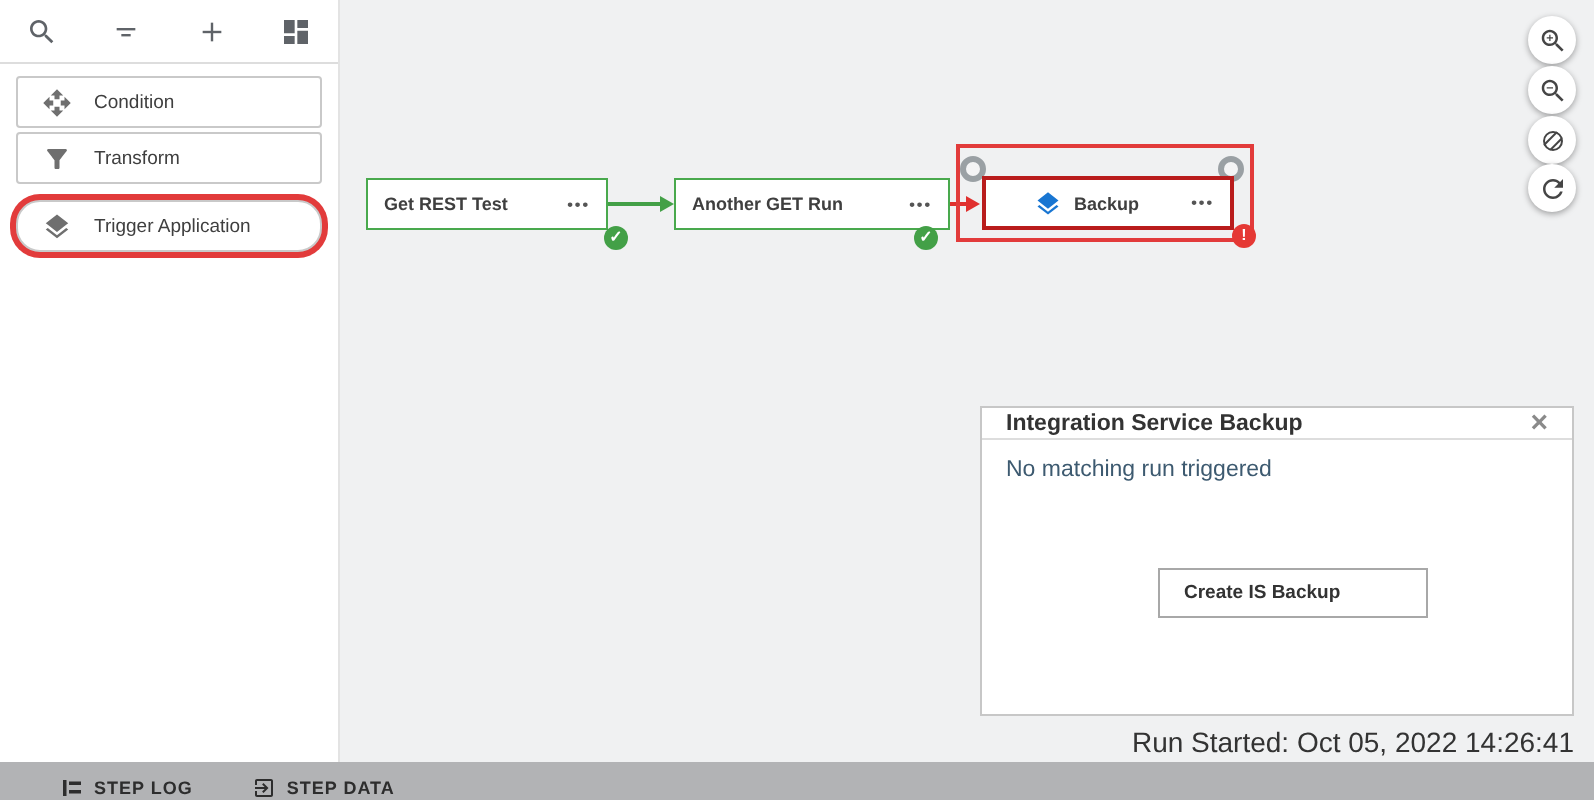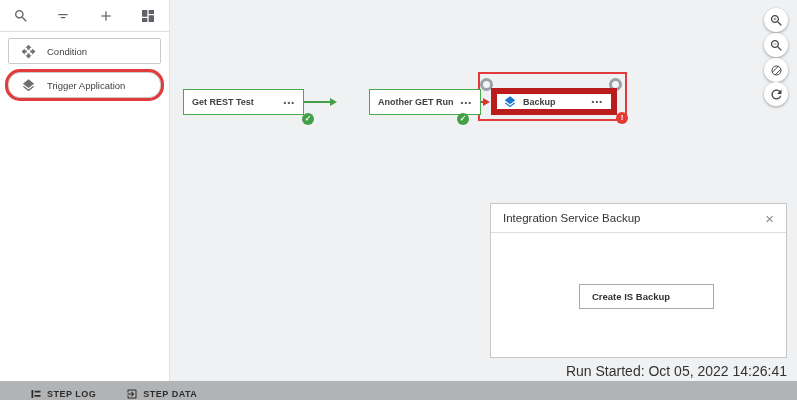--- a/index.html
+++ b/index.html
@@ -32,21 +32,21 @@
   .palette-item .plabel { font-size:9.5px; color:#3f3f3f; }
   .palette-item.hl { box-shadow:0 0 0 3px #e23b3b; margin:6px 0 3px;border-radius:12px; }
 
   
   .node {
     position:absolute; height:26px; background:#fff;
     display:flex; align-items:center; justify-content:space-between;
     padding:0 8px; font-size:9px; font-weight:bold; color:#3f3f3f; cursor:pointer;
   }
   .node-green { border:1px solid #49a94d; }
-  .node-blue  { border:6px solid #b91c1c; height:27px; padding:0 8px 0 6px; }
+  .node-blue  { border:2px solid #b91c1c; height:27px; padding:0 8px 0 24px; }
   .node-left { display:flex; align-items:center; gap:6px; }
   .node-blue svg { width:14px; height:14px; fill:#1976d2; }
   .menu-dots { font-size:8px; letter-spacing:1px; color:#555; cursor:pointer; }
 
   .badge {
     position:absolute; width:12px; height:12px; border-radius:50%;
     display:flex; align-items:center; justify-content:center;
     color:#fff; font-size:8px; font-weight:bold; line-height:1;
   }
   .badge-ok  { background:#43a047; }
@@ -72,23 +72,23 @@
     display:flex; align-items:center; justify-content:center; cursor:pointer;
   }
   .circle-btn svg { width:15px; height:15px; fill:#454545; }
 
   
   .panel {
     position:absolute; left:490px; top:203px; width:297px; height:155px;
     background:#fff; border:1px solid #c7c7c7;
   }
   .panel-header {
-    height:29px; border-bottom:1px solid #ddd; padding:0 12px;
+    height:16px; border-bottom:1px solid #ddd; padding:0 12px;
     display:flex; align-items:center; justify-content:space-between;
-    font-size:11.5px; font-weight:normal; color:#333;
+    font-size:11.5px; font-weight:bold; color:#333;
   }
   .panel-close { font-size:15px; color:#8a8a8a; cursor:pointer; line-height:1; }
   .panel-body { padding:9px 12px; font-size:11.5px; color:#3d5a70; }
   .create-btn {
     position:absolute; left:88px; top:80px; width:135px; height:25px;
     background:#fff; border:1px solid #a8a8a8;
     font-family:"Liberation Sans",sans-serif;
     font-size:9.5px; font-weight:bold; color:#333;
     text-align:left; padding-left:12px; cursor:pointer;
   }
@@ -120,21 +120,21 @@
 <div class="handle" style="left:609px;top:78px;"></div>
 
 <div class="node node-green" style="left:183px;top:89px;width:121px;">
   <span>Get REST Test</span>
   <span class="menu-dots">•••</span>
 </div>
 <div class="badge badge-ok" style="left:302px;top:113px;">
   <span>✓</span>
 </div>
 
-<div class="node node-green" style="left:337px;top:89px;width:112px;margin-left:32px;">
+<div class="node node-green" style="left:337px;top:89px;width:138px;">
   <span>Another GET Run</span>
   <span class="menu-dots">•••</span>
 </div>
 <div class="badge badge-ok" style="left:457px;top:113px;">
   <span>✓</span>
 </div>
 
 <div class="node node-blue" style="left:491px;top:88px;width:126px;">
   <span class="node-left">
     <span style="display:flex;">
@@ -186,20 +186,21 @@
         <path d="M17.65 6.35C16.2 4.9 14.21 4 12 4c-4.42 0-7.99 3.58-7.99 8s3.57 8 7.99 8c3.73 0 6.84-2.55 7.73-6h-2.08c-.82 2.33-3.04 4-5.65 4-3.31 0-6-2.69-6-6s2.69-6 6-6c1.66 0 3.14.69 4.22 1.78L13 11h7V4l-2.35 2.35z"></path>
       </svg>
   </span>
 </div>
 
 <div class="panel">
   <div class="panel-header">
     <span>Integration Service Backup</span>
     <span class="panel-close">×</span>
   </div>
+  <div class="panel-body">No matching run triggered</div>
   <button class="create-btn">Create IS Backup</button>
 </div>
 <div class="run-started">Run Started: Oct 05, 2022 14:26:41</div>
 
 <div class="sidebar">
   <div class="side-toolbar">
     <span class="tool-btn">
       <svg viewBox="0 0 24 24">
           <path d="M15.5 14h-.79l-.28-.27C15.41 12.59 16 11.11 16 9.5 16 5.91 13.09 3 9.5 3S3 5.91 3 9.5 5.91 16 9.5 16c1.61 0 3.09-.59 4.23-1.57l.27.28v.79l5 4.99L20.49 19l-4.99-5zm-6 0C7.01 14 5 11.99 5 9.5S7.01 5 9.5 5 14 7.01 14 9.5 11.99 14 9.5 14z"></path>
         </svg>
@@ -225,20 +226,28 @@
 
   <div class="palette">
     <div class="palette-item">
       <span style="display:flex;">
         <svg viewBox="0 0 24 24">
             <path d="M10 9h4V6h3l-5-5-5 5h3v3zm-1 1H6V7l-5 5 5 5v-3h3v-4zm14 2l-5-5v3h-3v4h3v3l5-5zm-9 3h-4v3H7l5 5 5-5h-3v-3z"></path>
           </svg>
       </span>
       <span class="plabel">Condition</span>
     </div>
+    <div class="palette-item">
+      <span style="display:flex;">
+        <svg viewBox="0 0 24 24">
+            <path d="M4.25 5.61C6.27 8.2 10 13 10 13v6c0 .55.45 1 1 1h2c.55 0 1-.45 1-1v-6s3.73-4.8 5.75-7.39C20.25 4.95 19.78 4 18.95 4H5.04c-.83 0-1.3.95-.79 1.61z"></path>
+          </svg>
+      </span>
+      <span class="plabel">Transform</span>
+    </div>
     <div class="palette-item hl">
       <span style="display:flex;">
         <svg viewBox="0 0 24 24">
             <path d="M11.99 18.54l-7.37-5.73L3 14.07l9 7 9-7-1.63-1.27-7.38 5.74zM12 16l7.36-5.73L21 9l-9-7-9 7 1.63 1.27L12 16z"></path>
           </svg>
       </span>
       <span class="plabel">Trigger Application</span>
     </div>
   </div>
 </div>

